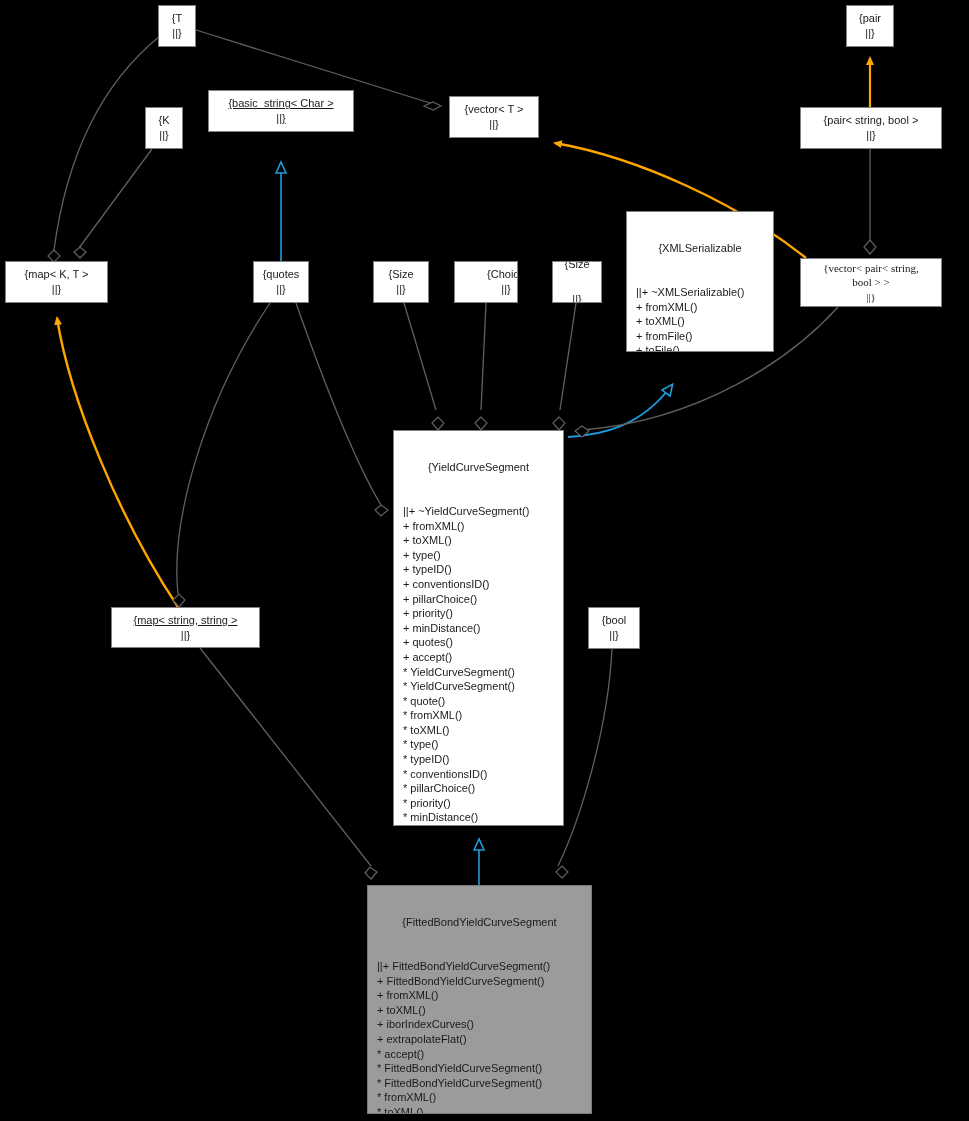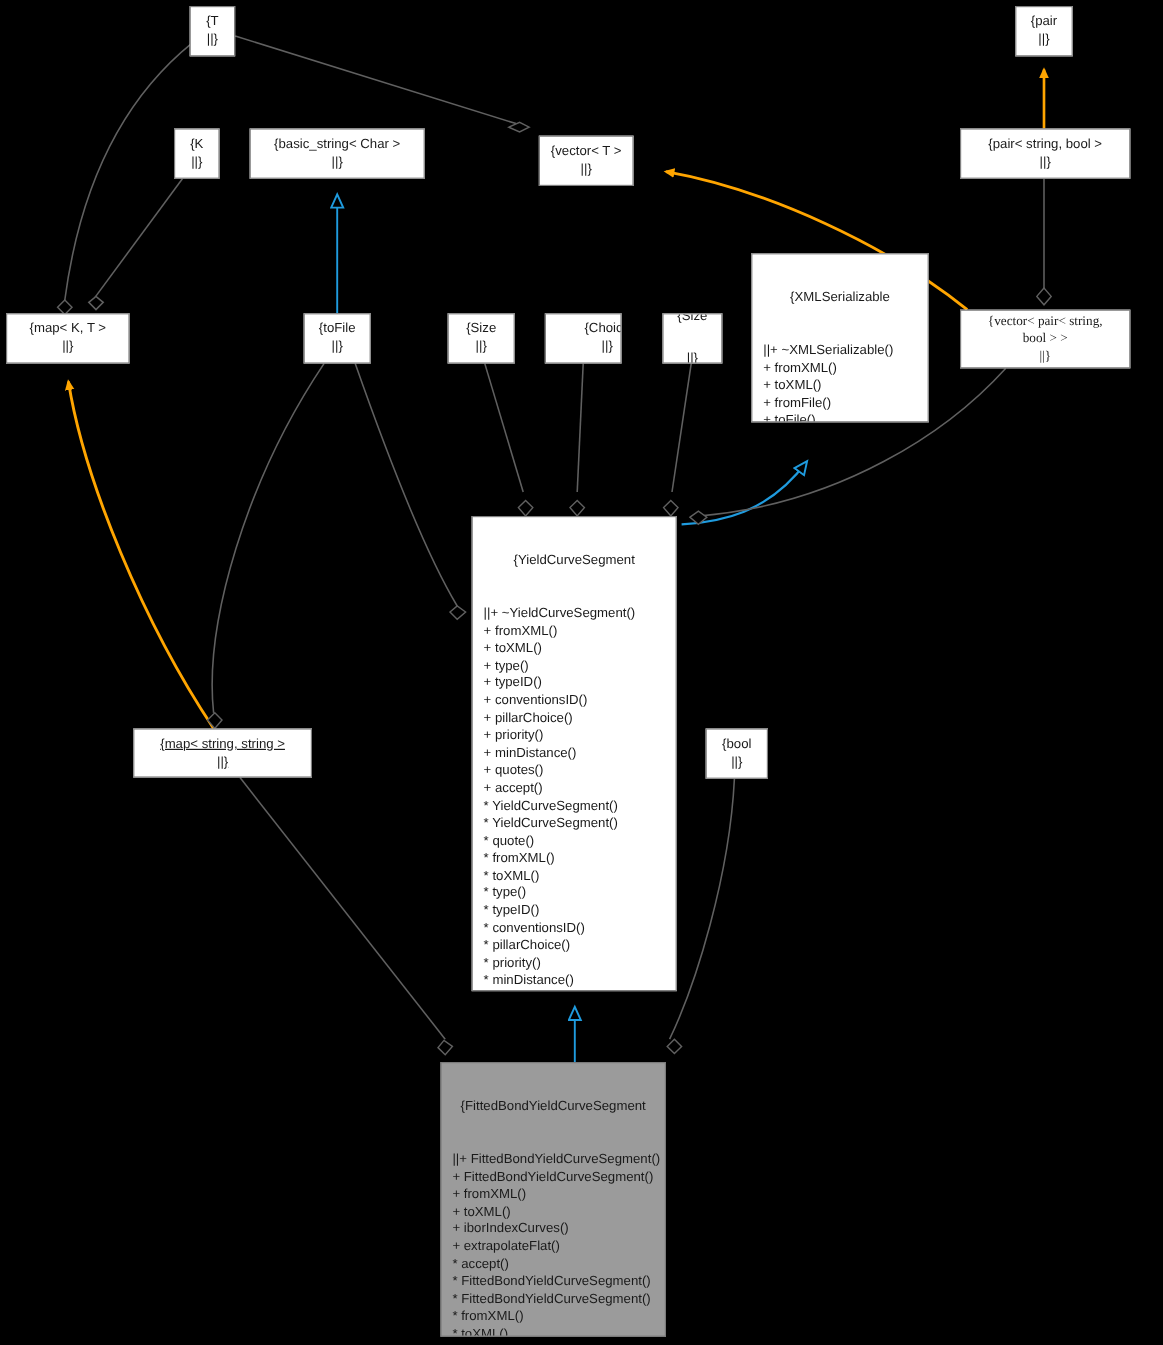--- a/index.html
+++ b/index.html
@@ -165,42 +165,42 @@
   <div class="node simple" style="left:846px; top:5px; width:48px; height:42px;">
     <span>{pair</span>
     <span>||}</span>
   </div>
 
   <div class="node simple" style="left:145px; top:107px; width:38px; height:42px;">
     <span>{K</span>
     <span>||}</span>
   </div>
 
-  <div class="node simple" style="left:208px; top:107px; width:146px; height:42px;">
+  <div class="node simple" style="left:208px; top:90px; width:146px; height:42px;text-decoration:underline;">
     <span>{basic_string&lt; Char &gt;</span>
     <span>||}</span>
   </div>
 
-  <div class="node simple" style="left:449px; top:113px; width:79px; height:42px;">
+  <div class="node simple" style="left:449px; top:96px; width:90px; height:42px;">
     <span>{vector&lt; T &gt;</span>
     <span>||}</span>
   </div>
 
   <div class="node simple" style="left:800px; top:107px; width:142px; height:42px;">
     <span>{pair&lt; string, bool &gt;</span>
     <span>||}</span>
   </div>
 
   <div class="node simple" style="left:5px; top:261px; width:103px; height:42px;">
     <span>{map&lt; K, T &gt;</span>
     <span>||}</span>
   </div>
 
   <div class="node simple" style="left:253px; top:261px; width:56px; height:42px;">
-    <span>{toFile</span>
+    <span>{quotes</span>
     <span>||}</span>
   </div>
 
   <div class="node simple" style="left:373px; top:261px; width:56px; height:42px;">
     <span>{Size</span>
     <span>||}</span>
   </div>
 
   <div class="node simple" style="left:454px; top:261px; width:64px; height:42px;padding-left:40px;">
     <span>{Choice</span>
@@ -262,21 +262,21 @@
 * typeID()
 * conventionsID()
 * pillarChoice()
 * priority()
 * minDistance()
 * quotes()
 * accept()</span>
     
   </div>
 
-  <div class="node filled" style="left:367px; top:885px; width:188px; height:229px;">
+  <div class="node filled" style="left:367px; top:885px; width:225px; height:229px;">
     <span class="title">{FittedBondYieldCurveSegment</span>
     <span class="members">||+ FittedBondYieldCurveSegment()
 + FittedBondYieldCurveSegment()
 + fromXML()
 + toXML()
 + iborIndexCurves()
 + extrapolateFlat()
 * accept()
 * FittedBondYieldCurveSegment()
 * FittedBondYieldCurveSegment()

